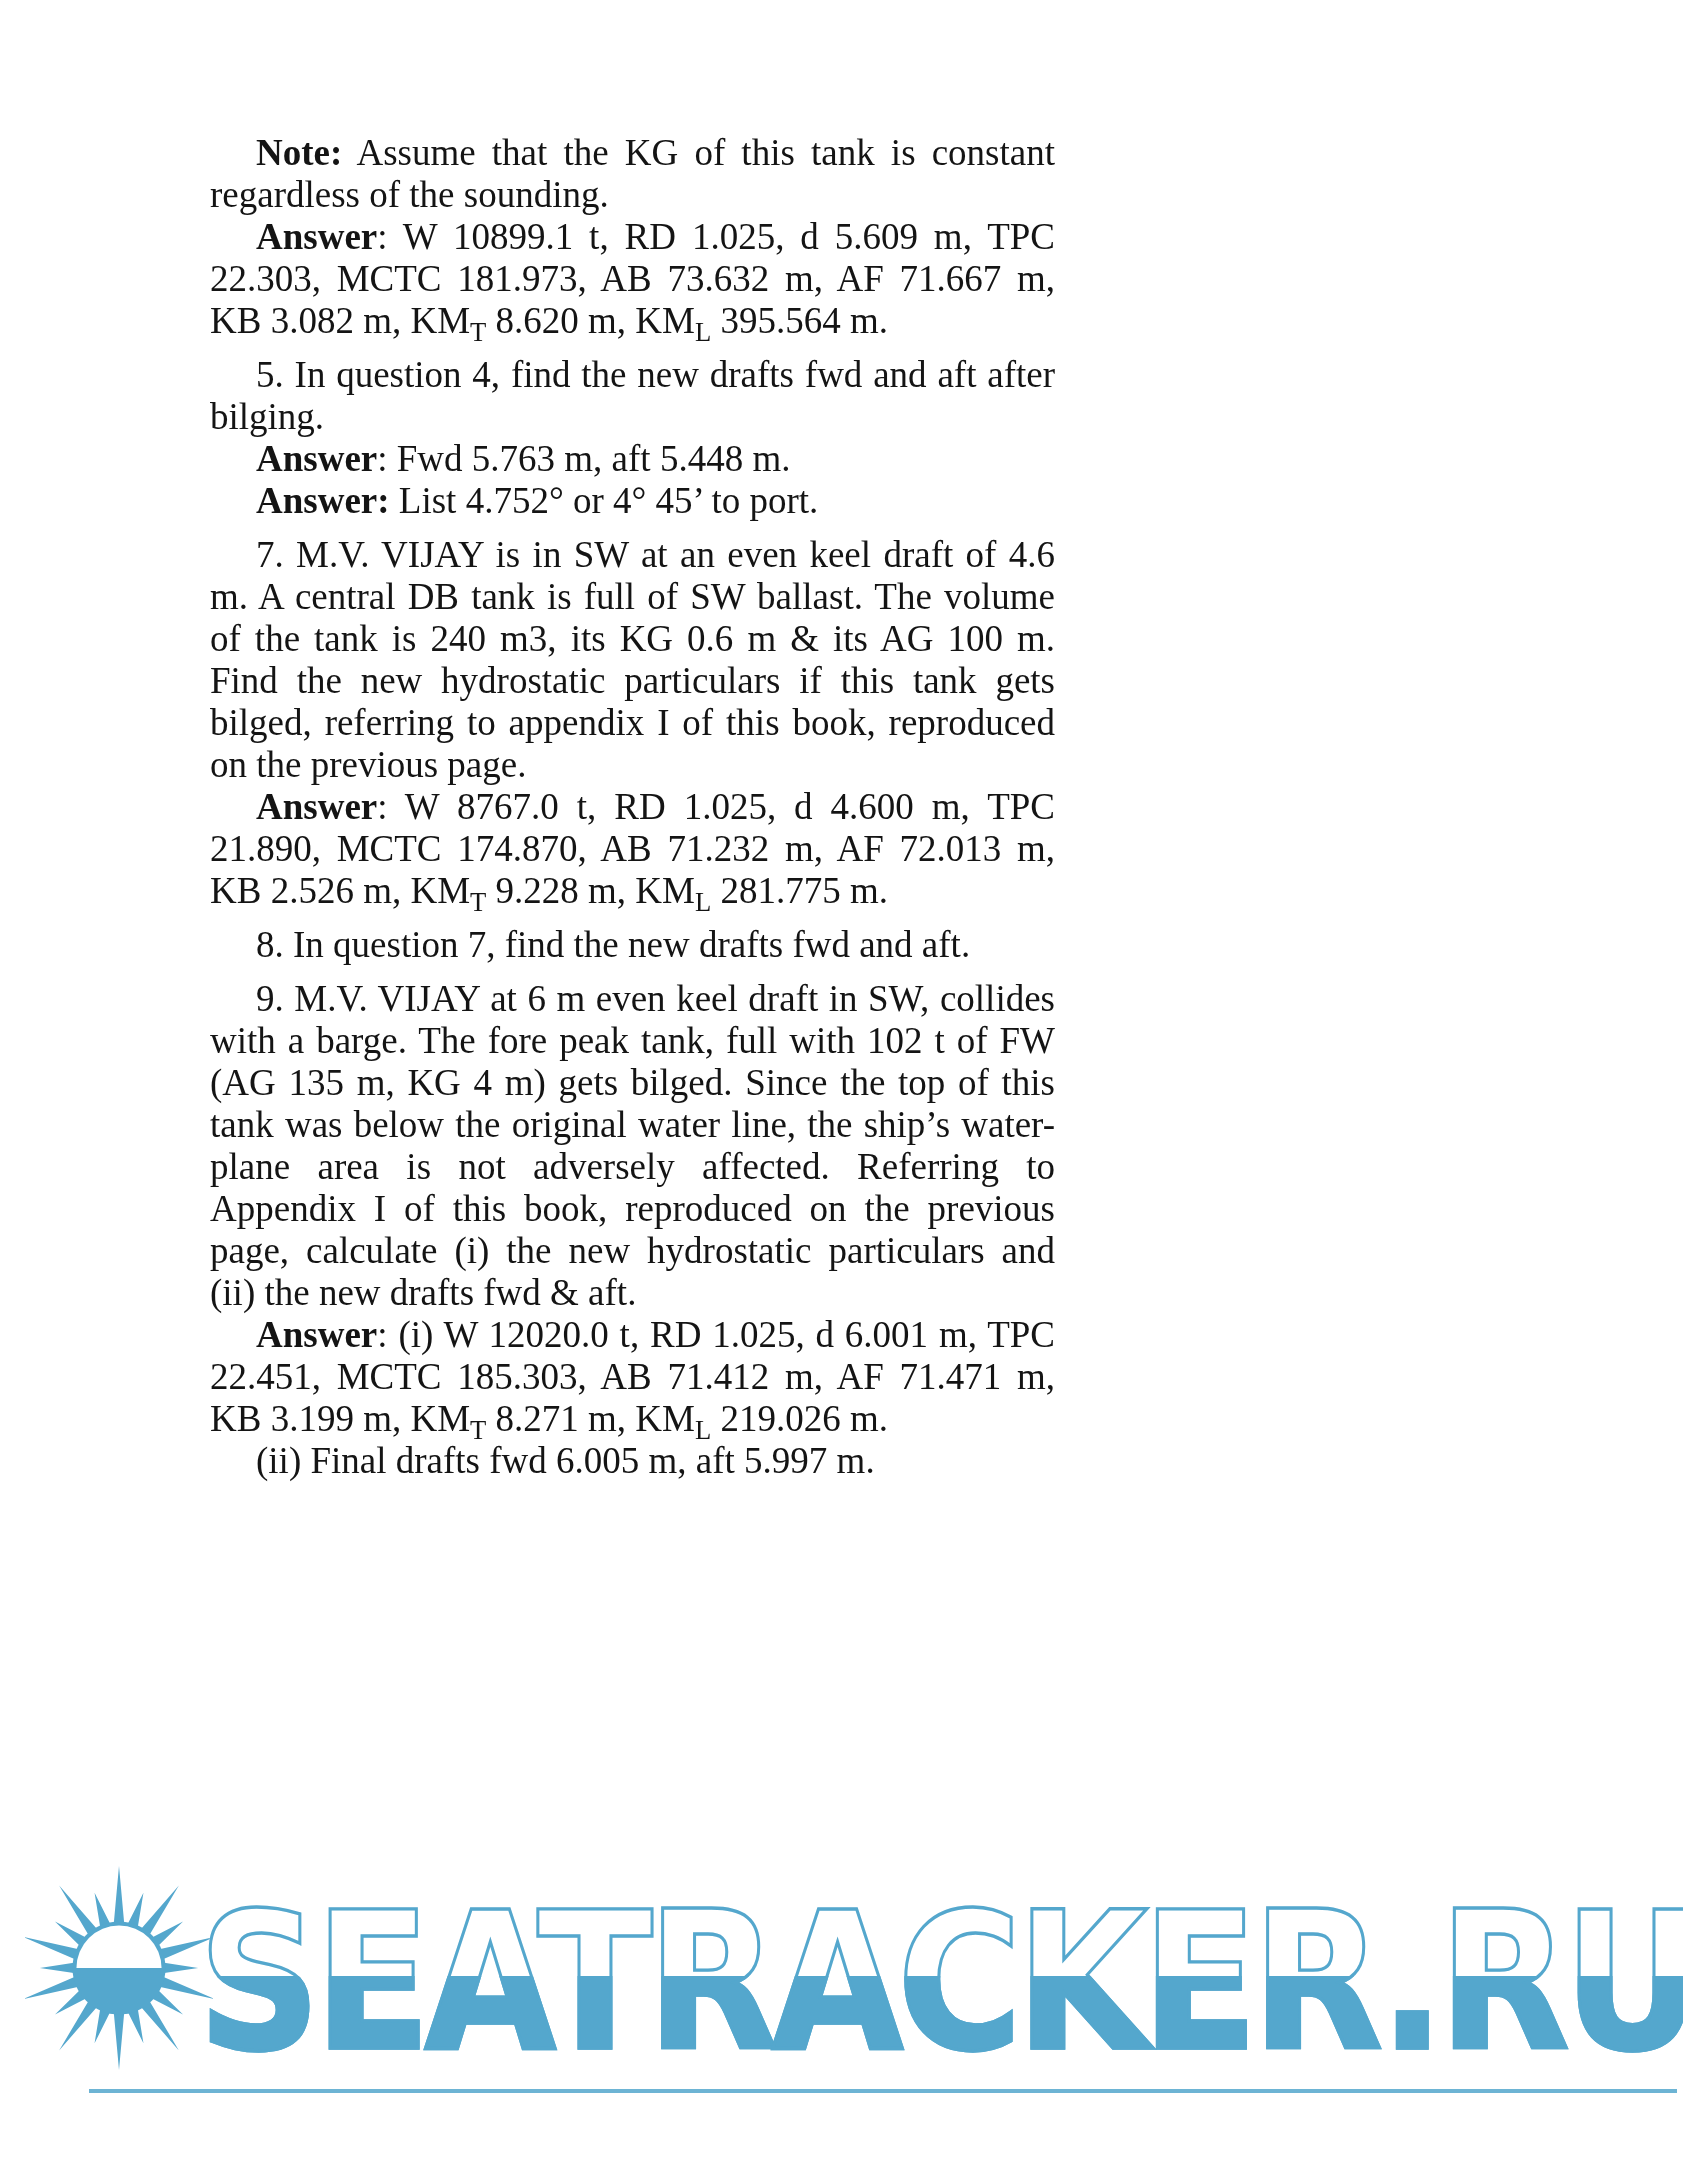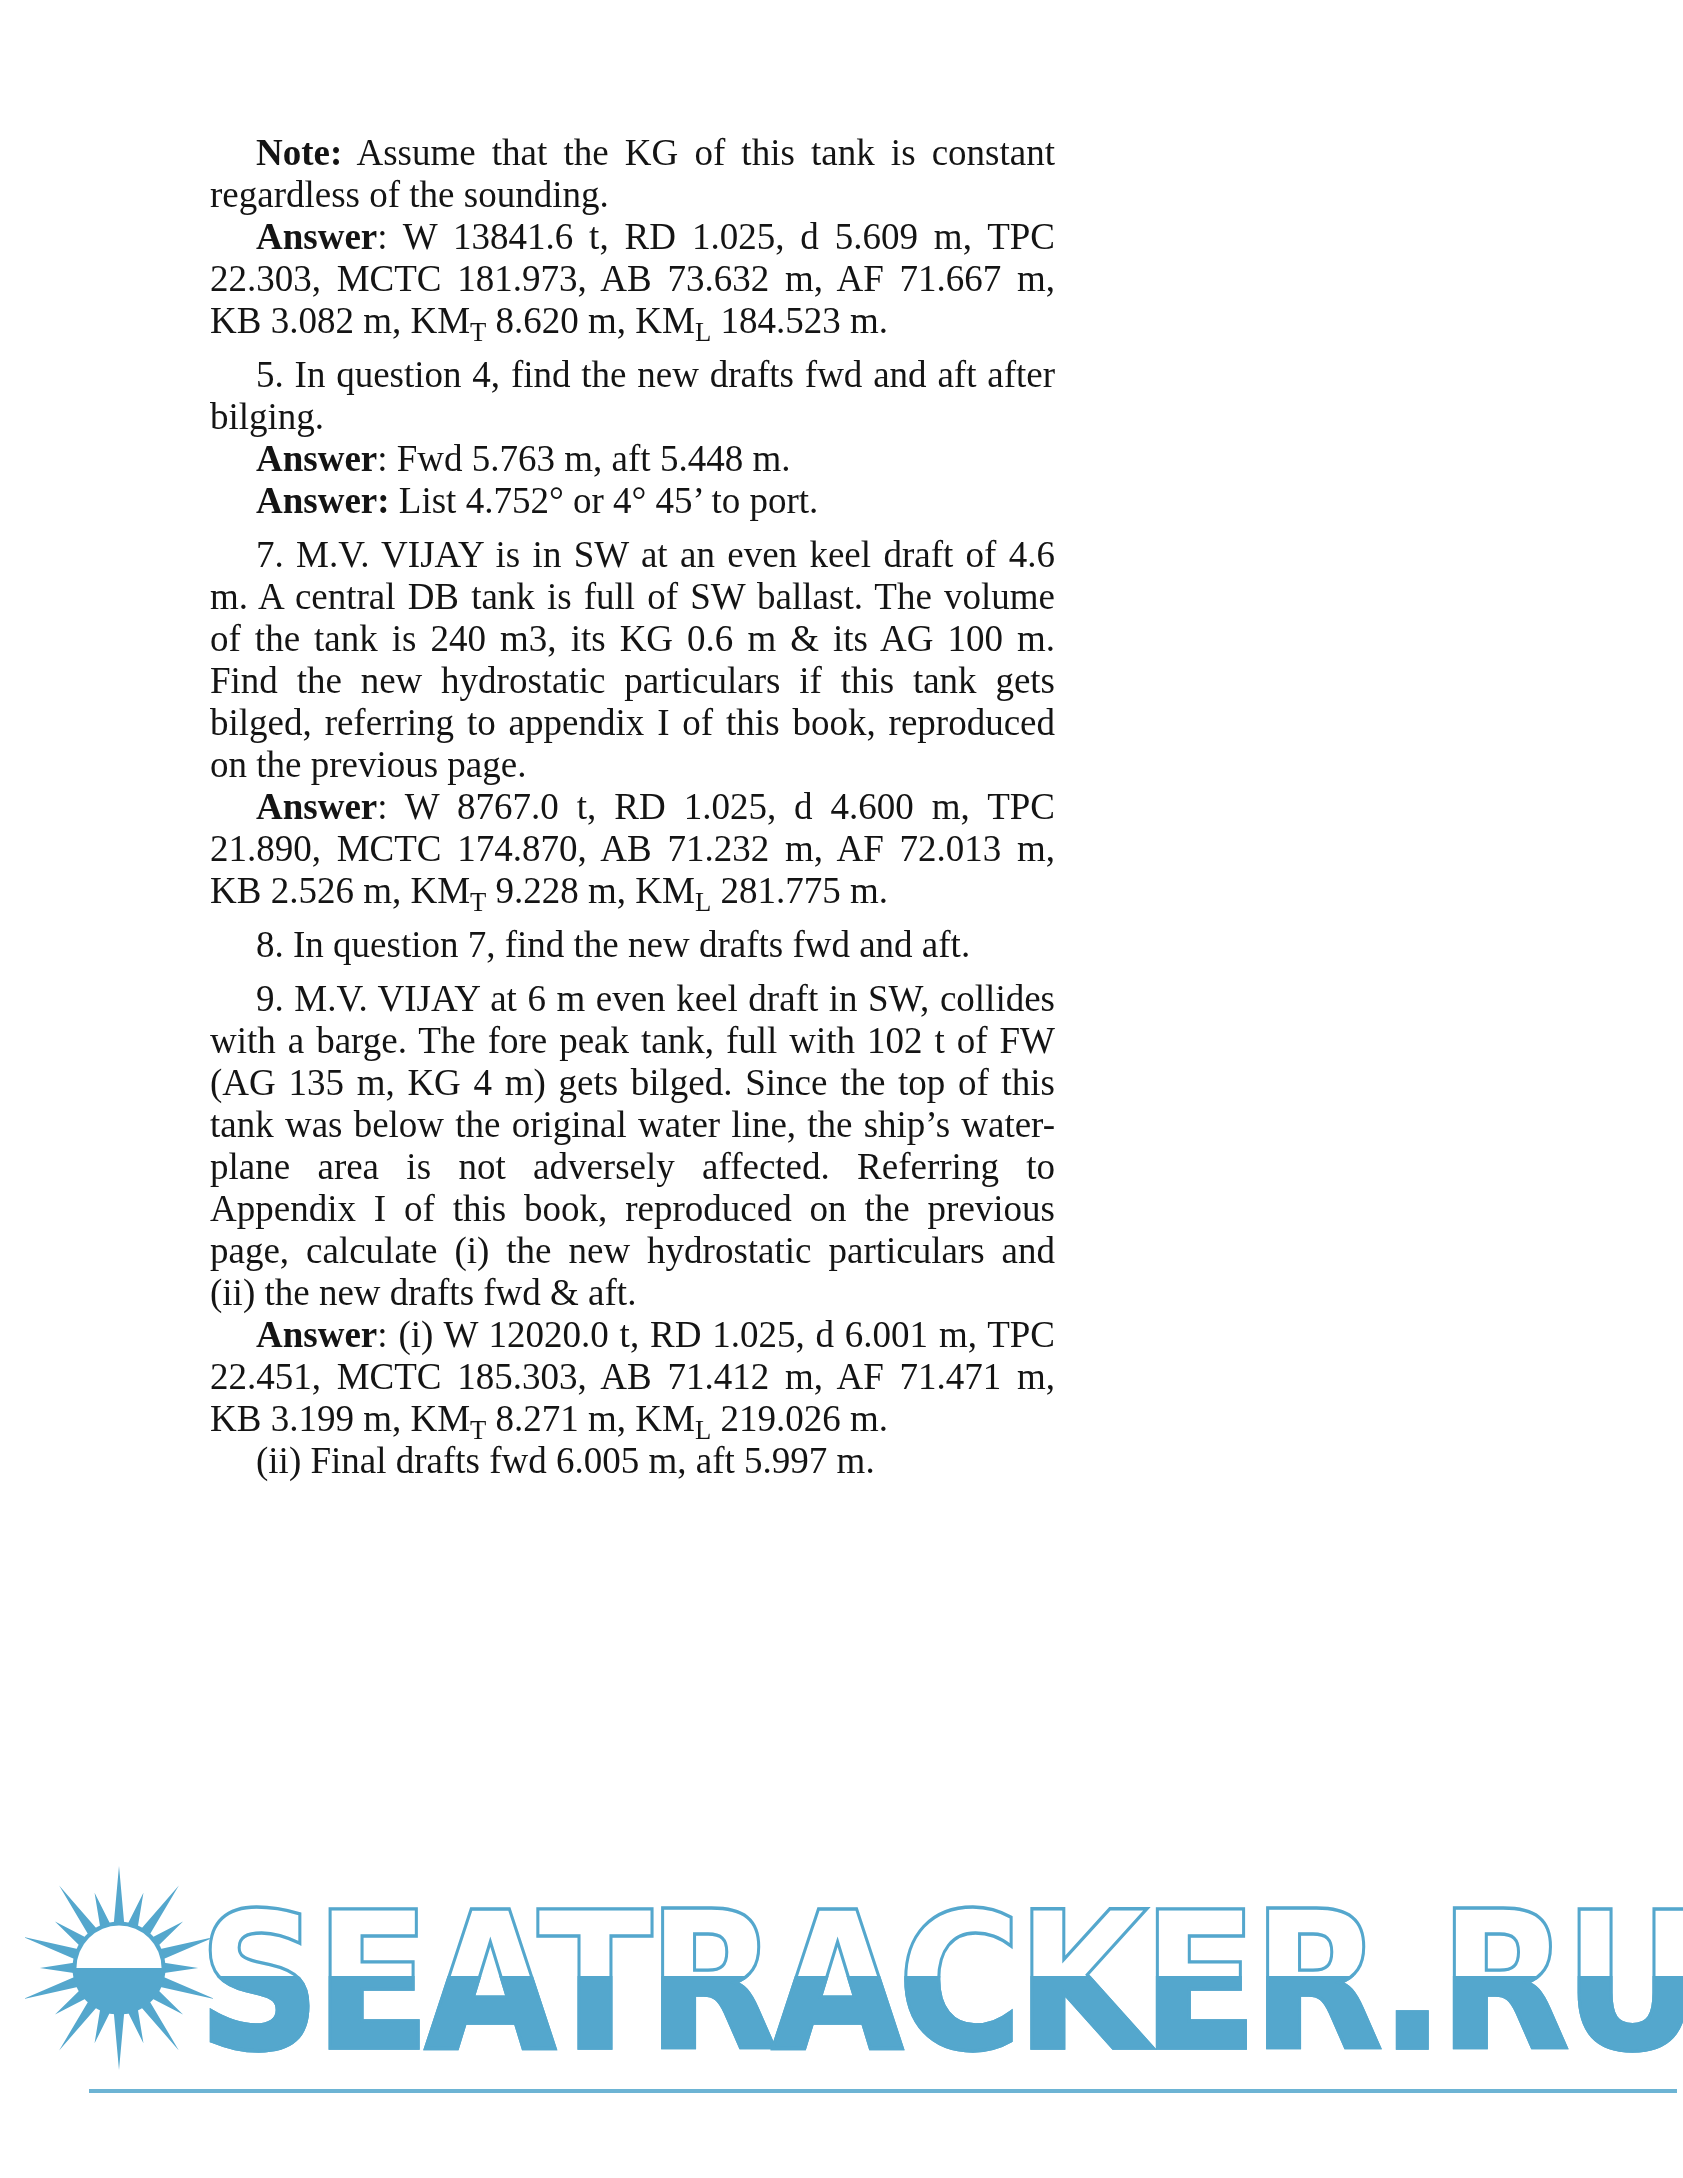--- a/index.html
+++ b/index.html
@@ -89,21 +89,21 @@
   }
 </style>
 </head>
 <body style="--wm: #54a7cd;">
 
 <div class="page">
 
   <div class="text-block">
 
   <p><b>Note:</b><span> Assume that the KG of this tank is constant regardless of the sounding.</span></p>
-      <p><b>Answer</b><span>: W 13841.6 t, RD 1.025, d 5.609 m, TPC 22.303, MCTC 181.973, AB 73.632 m, AF 71.667 m, KB 3.082 m, KM</span><sub>T</sub><span> 8.620 m, KM</span><sub>L</sub><span> 184.523 m.</span></p>
+      <p><b>Answer</b><span>: W 10899.1 t, RD 1.025, d 5.609 m, TPC 22.303, MCTC 181.973, AB 73.632 m, AF 71.667 m, KB 3.082 m, KM</span><sub>T</sub><span> 8.620 m, KM</span><sub>L</sub><span> 395.564 m.</span></p>
       <p class="gap"><span>5. In question 4, find the new drafts fwd and aft after bilging.</span></p>
       <p><b>Answer</b><span>: Fwd 5.763 m, aft 5.448 m.</span></p>
       <p><b>Answer:</b><span> List 4.752° or 4° 45’ to port.</span></p>
       <p class="gap"><span>7. M.V. VIJAY is in SW at an even keel draft of 4.6 m.  A central DB tank is full of SW ballast. The volume of the tank is 240 m3, its KG 0.6 m &amp; its AG 100 m.  Find the new hydrostatic particulars if this tank gets bilged, referring to appendix I of this book, reproduced on the previous page.</span></p>
       <p><b>Answer</b><span>: W 8767.0 t, RD 1.025, d 4.600 m, TPC 21.890, MCTC 174.870, AB 71.232 m, AF 72.013 m, KB 2.526 m, KM</span><sub>T</sub><span> 9.228 m, KM</span><sub>L</sub><span> 281.775 m.</span></p>
       <p class="gap"><span>8. In question 7, find the new drafts fwd and aft.</span></p>
       <p class="gap"><span>9. M.V. VIJAY at 6 m even keel draft in SW, collides with a barge. The fore peak tank, full with 102 t of FW (AG 135 m, KG 4 m) gets bilged. Since the top of this tank was below the original water line, the ship’s water-plane area is not adversely affected. Referring to Appendix I of this book, reproduced on the previous page, calculate (i) the new hydrostatic particulars and (ii) the new drafts fwd &amp; aft.</span></p>
       <p><b>Answer</b><span>: (i) W 12020.0 t, RD 1.025, d 6.001 m, TPC 22.451, MCTC 185.303, AB 71.412 m, AF 71.471 m, KB 3.199 m,  KM</span><sub>T</sub><span> 8.271 m, KM</span><sub>L</sub><span> 219.026 m.</span></p>
       <p><span>(ii) Final drafts fwd 6.005 m, aft 5.997 m.</span></p>
     </div>

